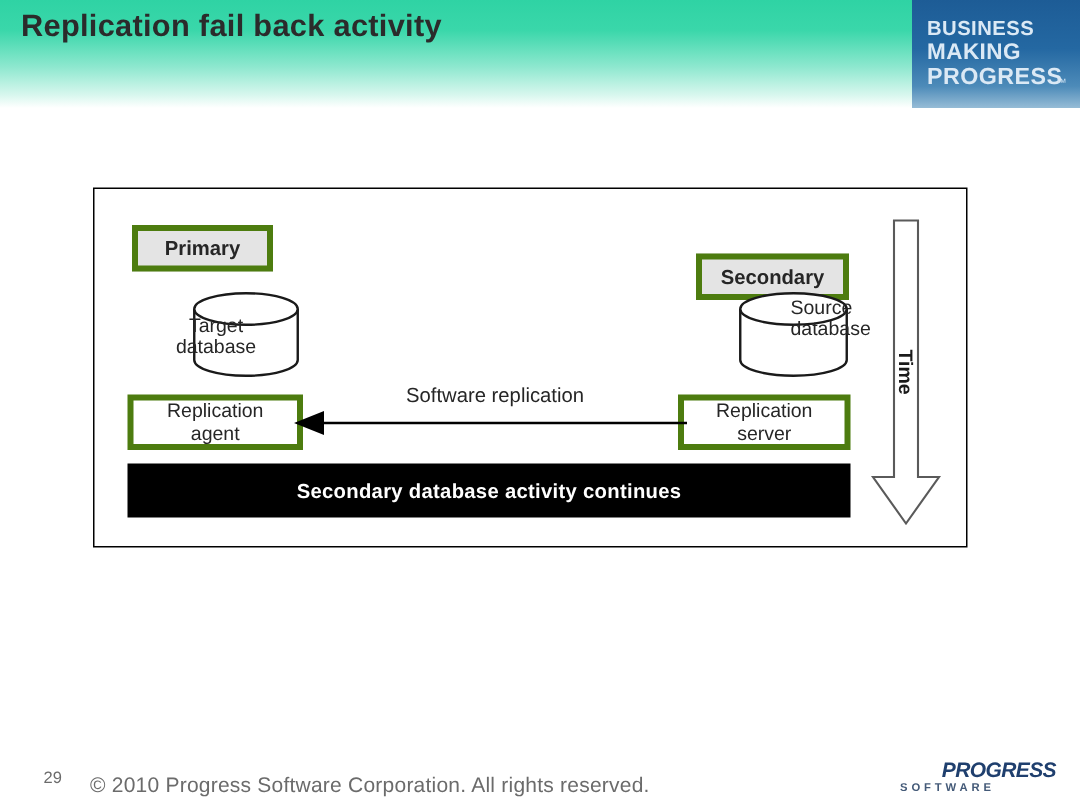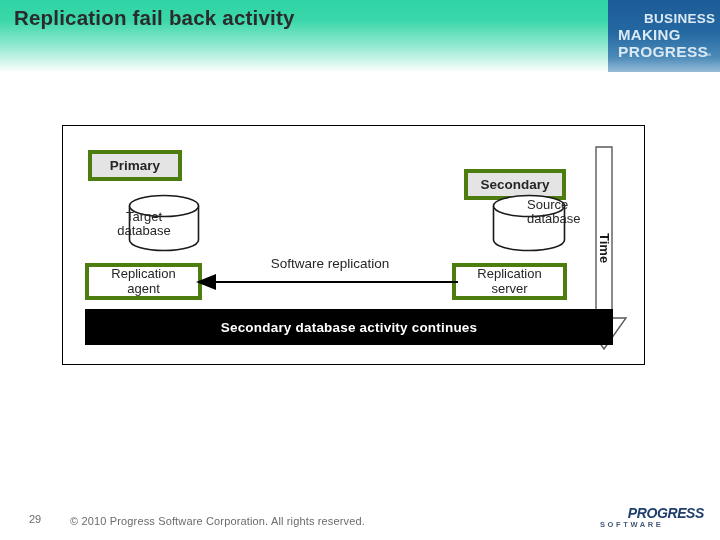--- a/index.html
+++ b/index.html
@@ -40,21 +40,21 @@
     background: linear-gradient(to bottom, #1d5c96 0%, #2468a2 45%, #4d8bb9 80%, #96bcd6 100%);
     overflow: hidden;
   }
   .brand-box .brand-line {
     color: #dbe9f5;
     font-weight: bold;
     line-height: 1.0;
     letter-spacing: 0.3px;
     white-space: nowrap;
   }
-  .brand-l1 { position:absolute; left: 10px; top: 12px;  font-size: 13.5px; margin-left: 26px; }
+  .brand-l1 { position:absolute; left: 10px; top: 12px;  font-size: 13.5px; }
   .brand-l2 { position:absolute; left: 10px; top: 27px;  font-size: 15px; }
   .brand-l3 { position:absolute; left: 10px; top: 44px;  font-size: 15.5px; }
   .brand-tm { position:absolute; left: 96px; top: 52px; font-size: 7px; color:#cfe2f1; }
 
   
   .diagram {
     position: absolute;
     left: 62px; top: 125px;
     width: 583px; height: 240px;
     border: 1.5px solid #000;
@@ -140,42 +140,42 @@
     color: #1a1a1a;
     writing-mode: vertical-rl;
     text-orientation: mixed;
     pointer-events: none;
   }
 
   
   .black-banner {
     position: absolute;
     left: 85px; top: 309px;
-    width: 528px; height: 36px;
+    width: 482px; height: 36px;
     background: #000000;
     color: #ffffff;
     font-size: 13.5px;
     font-weight: bold;
     display: flex;
     align-items: center;
     justify-content: center;
     letter-spacing: 0.2px;
   }
 
   
   .page-number {
     position: absolute;
     left: 29px; top: 513px;
     font-size: 11px;
     color: #6b6b6b;
   }
   .copyright {
     position: absolute;
-    left: 70px; top: 515px;
-    font-size: 11px;
+    left: 60px; top: 515px;
+    font-size: 14px;
     color: #6b6b6b;
     letter-spacing: 0.15px;
   }
   .footer-logo {
     position: absolute;
     right: 16px; top: 505px;
     width: 104px; height: 26px;
   }
   .footer-logo .fl-main {
     position: absolute;

